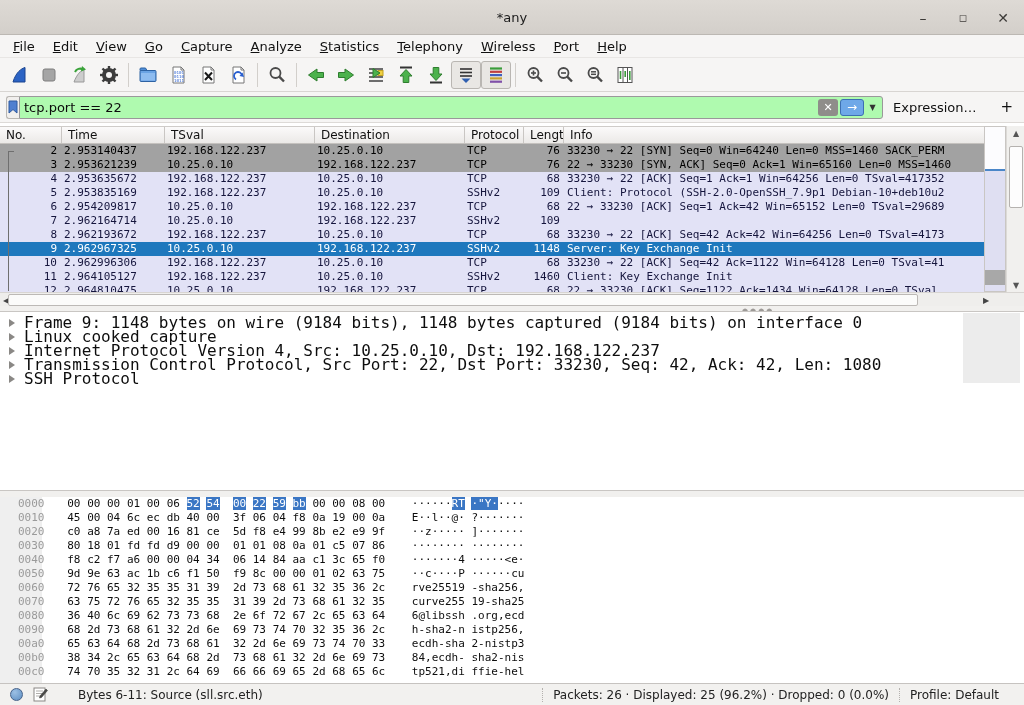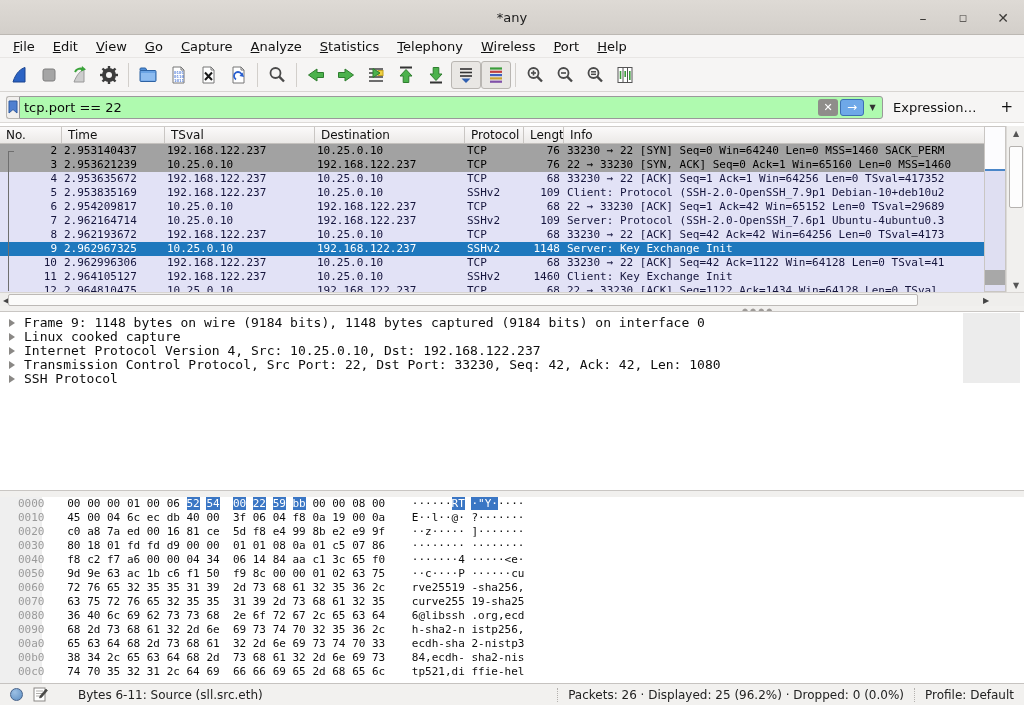--- a/index.html
+++ b/index.html
@@ -91,21 +91,21 @@
   .harrow { position:absolute; top:0; width:12px; height:14px; display:flex; align-items:center;
     justify-content:center; font-size:8px; color:#444; }
 
   
   .splitter { left:0; width:1024px; background:#f1f0ee; }
   .grip { position:absolute; left:742px; top:1px; color:#9d9a97; font-size:7px; letter-spacing:2px; }
 
   
   #details { left:0; top:311px; width:1024px; height:180px; background:#fff;
     border-top:1px solid #c9c6c3; border-bottom:1px solid #c9c6c3;
-    font-family:"DejaVu Sans Mono", monospace; font-size:13px; color:#0d0d0d; padding-top:4px; }
+    font-family:"DejaVu Sans Mono", monospace; font-size:16px; color:#0d0d0d; padding-top:4px; }
   .dline { height:14px; line-height:14px; padding-left:24px; position:relative; white-space:nowrap; }
   .dline .tri { position:absolute; left:9px; top:3px; width:0; height:0;
     border-left:6px solid #8a8885; border-top:4px solid transparent; border-bottom:4px solid transparent; }
   #details-scroll-area { position:absolute; right:4px; top:1px; width:57px; height:70px; background:#ececec; }
 
   
   #hexpane { left:0; top:497px; width:1024px; height:186px; background:#fff;
     font-family:"DejaVu Sans Mono", monospace; font-size:11px; color:#0d0d0d; }
   #hex-offsets-bg { position:absolute; left:0; top:0; width:42px; height:186px; background:#efefef; }
   .hrow { position:relative; height:14px; line-height:14px; white-space:pre; }
@@ -116,21 +116,21 @@
   
   #statusbar { left:0; top:683px; width:1024px; height:22px; background:#f2f1ef;
     border-top:1px solid #c6c3c0; display:flex; align-items:center; font-size:12px; color:#222; }
   #expert-dot { width:13px; height:13px; border-radius:50%; background:radial-gradient(circle at 35% 30%, #9cc0e4, #5d8ec2);
     border:1px solid #46628a; margin-left:10px; }
   #comment-icon { margin-left:10px; }
   #status-left-text { margin-left:30px; }
   #status-right { margin-left:auto; display:flex; align-items:center; }
   .ssep { width:1px; height:14px; border-left:1px dotted #b4b1ae; margin:0 10px; }
   #status-packets { color:#222; }
-  #status-profile { margin-right:10px; }
+  #status-profile { margin-right:25px; }
 </style>
 </head>
 <body>
 
 <div class="abs" id="titlebar">
   <span id="title-text">*any</span>
   <div class="winbtns">
     <div class="winbtn">–</div>
     <div class="winbtn" style="font-size:10px;">◻</div>
     <div class="winbtn">✕</div>
@@ -393,21 +393,20 @@
         <span class="pcell c-len">68</span>
         <span class="pcell c-info">22 → 33230 [ACK] Seq=1 Ack=42 Win=65152 Len=0 TSval=29689</span>
       </div>
       <div class="prow lav">
         <span class="pcell c-no">7</span>
         <span class="pcell c-time">2.962164714</span>
         <span class="pcell c-src">10.25.0.10</span>
         <span class="pcell c-dst">192.168.122.237</span>
         <span class="pcell c-proto">SSHv2</span>
         <span class="pcell c-len">109</span>
-        <span class="pcell c-info">Server: Protocol (SSH-2.0-OpenSSH_7.6p1 Ubuntu-4ubuntu0.3</span>
       </div>
       <div class="prow lav">
         <span class="pcell c-no">8</span>
         <span class="pcell c-time">2.962193672</span>
         <span class="pcell c-src">192.168.122.237</span>
         <span class="pcell c-dst">10.25.0.10</span>
         <span class="pcell c-proto">TCP</span>
         <span class="pcell c-len">68</span>
         <span class="pcell c-info">33230 → 22 [ACK] Seq=42 Ack=42 Win=64256 Len=0 TSval=4173</span>
       </div>

